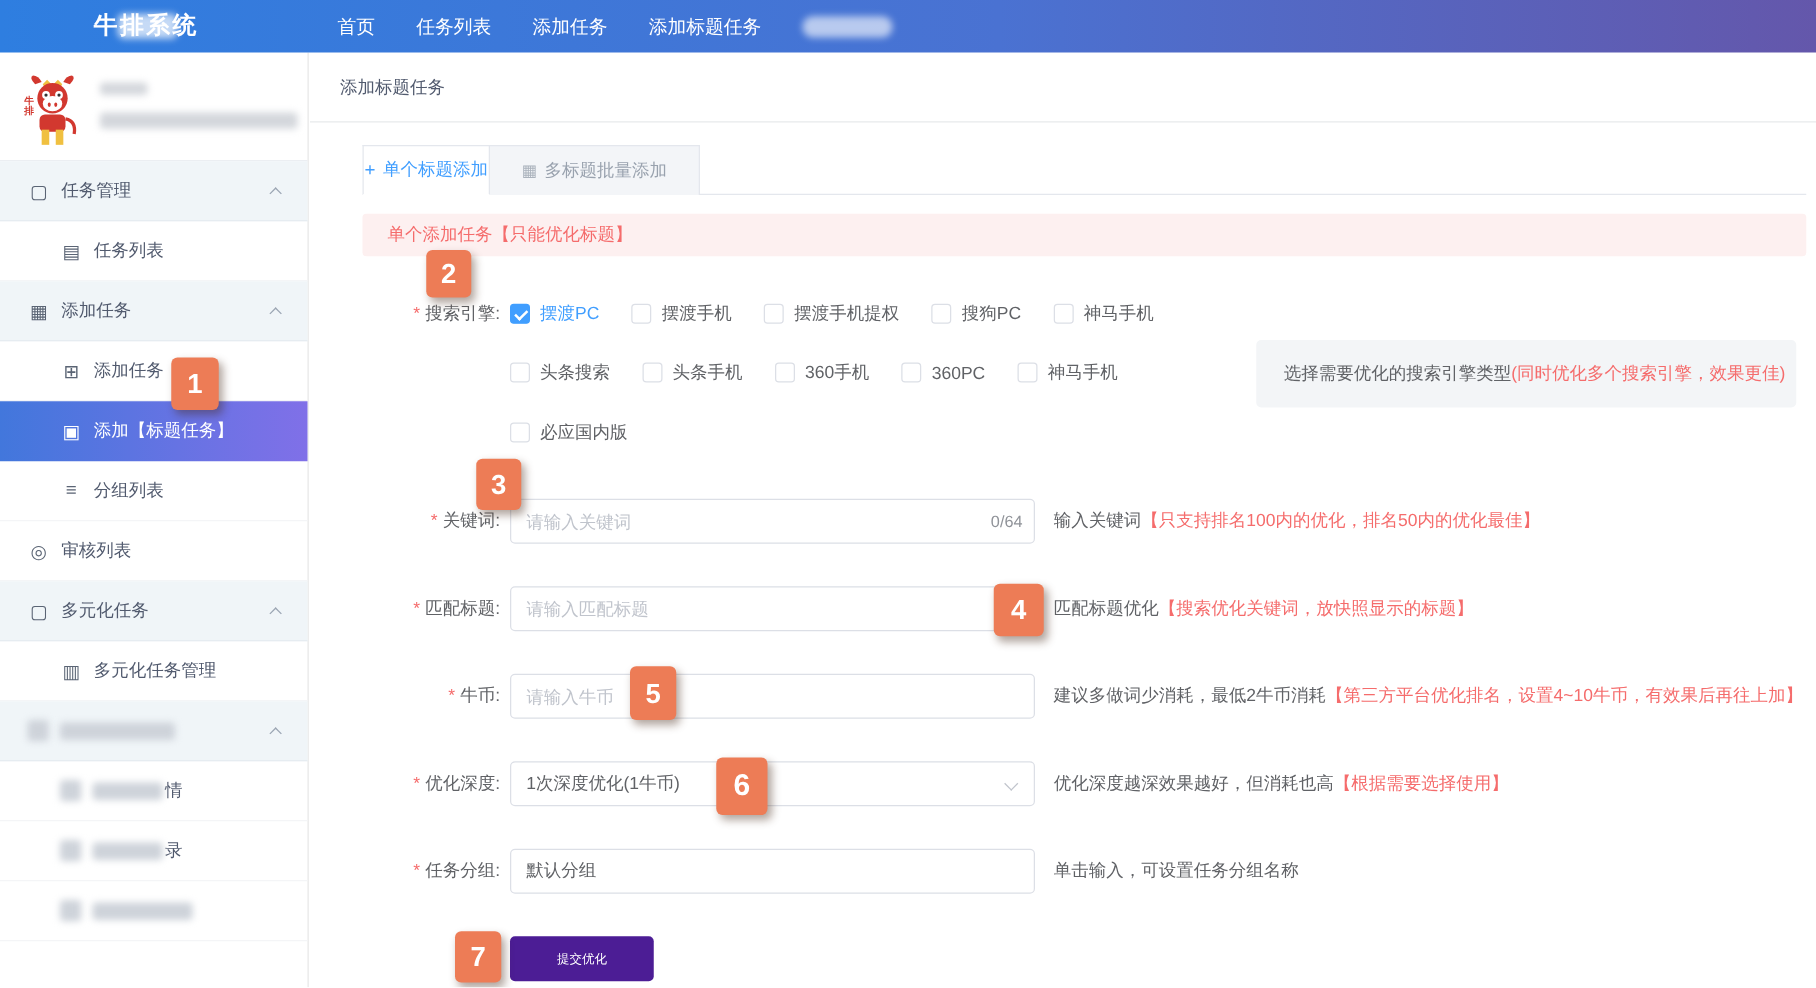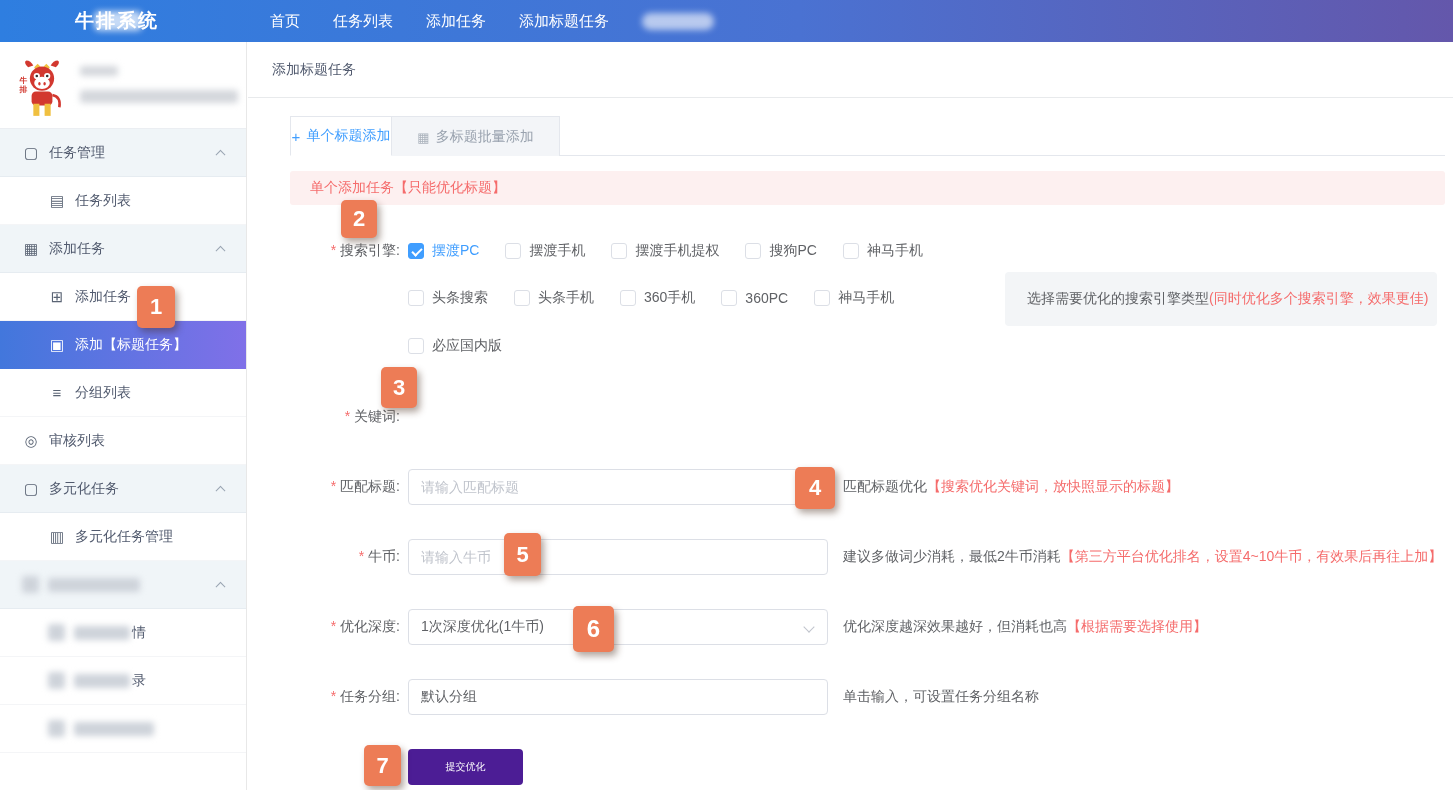--- a/index.html
+++ b/index.html
@@ -319,20 +319,27 @@
             <span class="cbox"></span>
             <span class="cb-label">必应国内版</span>
           </label>
         </div>
       </div>
 
       <div class="row input-row r-keyword">
         <div class="flabel">
           <span class="req">*</span><span>关键词:</span>
         </div>
+        <div class="iwrap">
+          <input class="tinput" type="text" placeholder="请输入关键词" style="">
+          <span class="counter">0/64</span>
+        </div>
+        <div class="hint">
+          <span class="hp">输入关键词</span><span class="hr">【只支持排名100内的优化，排名50内的优化最佳】</span>
+        </div>
       </div>
 
       <div class="row input-row r-match">
         <div class="flabel">
           <span class="req">*</span><span>匹配标题:</span>
         </div>
         <div class="iwrap">
           <input class="tinput" type="text" placeholder="请输入匹配标题" style="">
         </div>
         <div class="hint">

